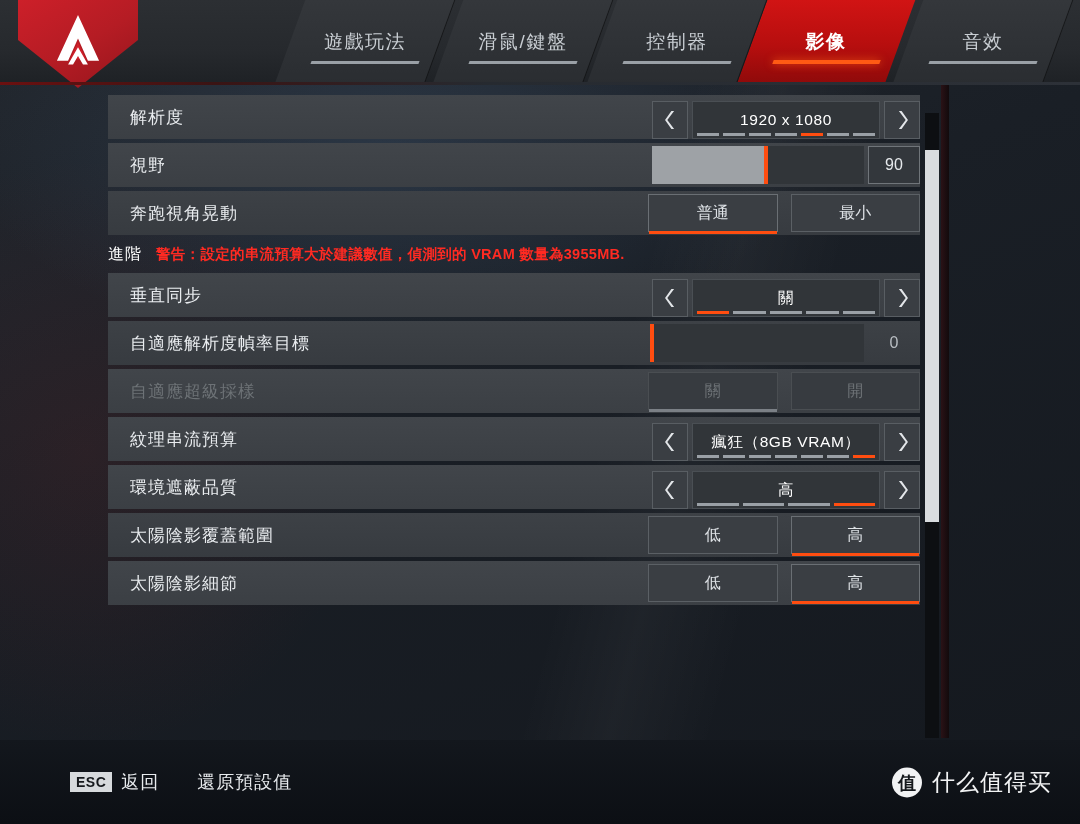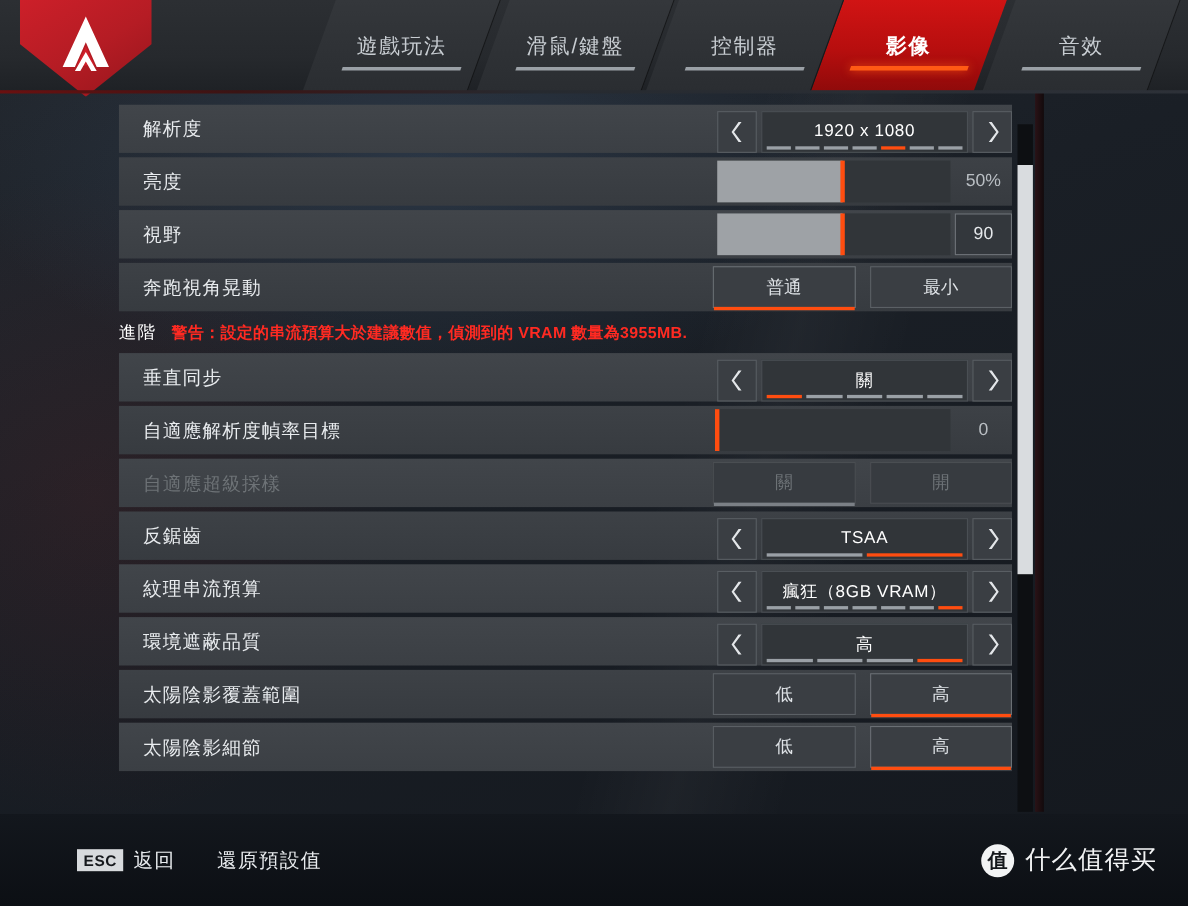--- a/index.html
+++ b/index.html
@@ -247,28 +247,20 @@
             <i></i>
           </div>
         </div>
         <div class="arrowbtn">
           <svg viewBox="0 0 16 22">
             <path d="M4 1 L11.5 11 L4 21 L7 21 L14 11 L7 1 Z" fill="#e3e6e9"></path>
           </svg>
         </div>
       </div>
     </div>
-    <div class="row alt">
-      <div class="row-label">亮度</div>
-      <div class="slider">
-        <div class="fill" style="width: 54%;"></div>
-        <div class="knob" style="left: calc(54% - 2px);"></div>
-      </div>
-      <div class="sldval">50%</div>
-    </div>
     <div class="row">
       <div class="row-label">視野</div>
       <div class="slider">
         <div class="fill" style="width: 54%;"></div>
         <div class="knob" style="left: calc(54% - 2px);"></div>
       </div>
       <div class="sldval boxed">90</div>
     </div>
     <div class="row alt">
       <div class="row-label">奔跑視角晃動</div>
@@ -312,42 +304,20 @@
         <div class="fill" style="width: 0%;"></div>
         <div class="knob" style="left: calc(0% - 2px);"></div>
       </div>
       <div class="sldval">0</div>
     </div>
     <div class="row disabled">
       <div class="row-label">自適應超級採樣</div>
       <div class="duo">
         <div class="opt sel-on">關</div>
         <div class="opt">開</div>
-      </div>
-    </div>
-    <div class="row alt">
-      <div class="row-label">反鋸齒</div>
-      <div class="sel">
-        <div class="arrowbtn">
-          <svg viewBox="0 0 16 22">
-            <path d="M12 1 L4.5 11 L12 21 L9 21 L2 11 L9 1 Z" fill="#e3e6e9"></path>
-          </svg>
-        </div>
-        <div class="selbody">
-          <span class="selval">TSAA</span>
-          <div class="segs">
-            <i></i>
-            <i class="on"></i>
-          </div>
-        </div>
-        <div class="arrowbtn">
-          <svg viewBox="0 0 16 22">
-            <path d="M4 1 L11.5 11 L4 21 L7 21 L14 11 L7 1 Z" fill="#e3e6e9"></path>
-          </svg>
-        </div>
       </div>
     </div>
     <div class="row">
       <div class="row-label">紋理串流預算</div>
       <div class="sel">
         <div class="arrowbtn">
           <svg viewBox="0 0 16 22">
             <path d="M12 1 L4.5 11 L12 21 L9 21 L2 11 L9 1 Z" fill="#e3e6e9"></path>
           </svg>
         </div>

